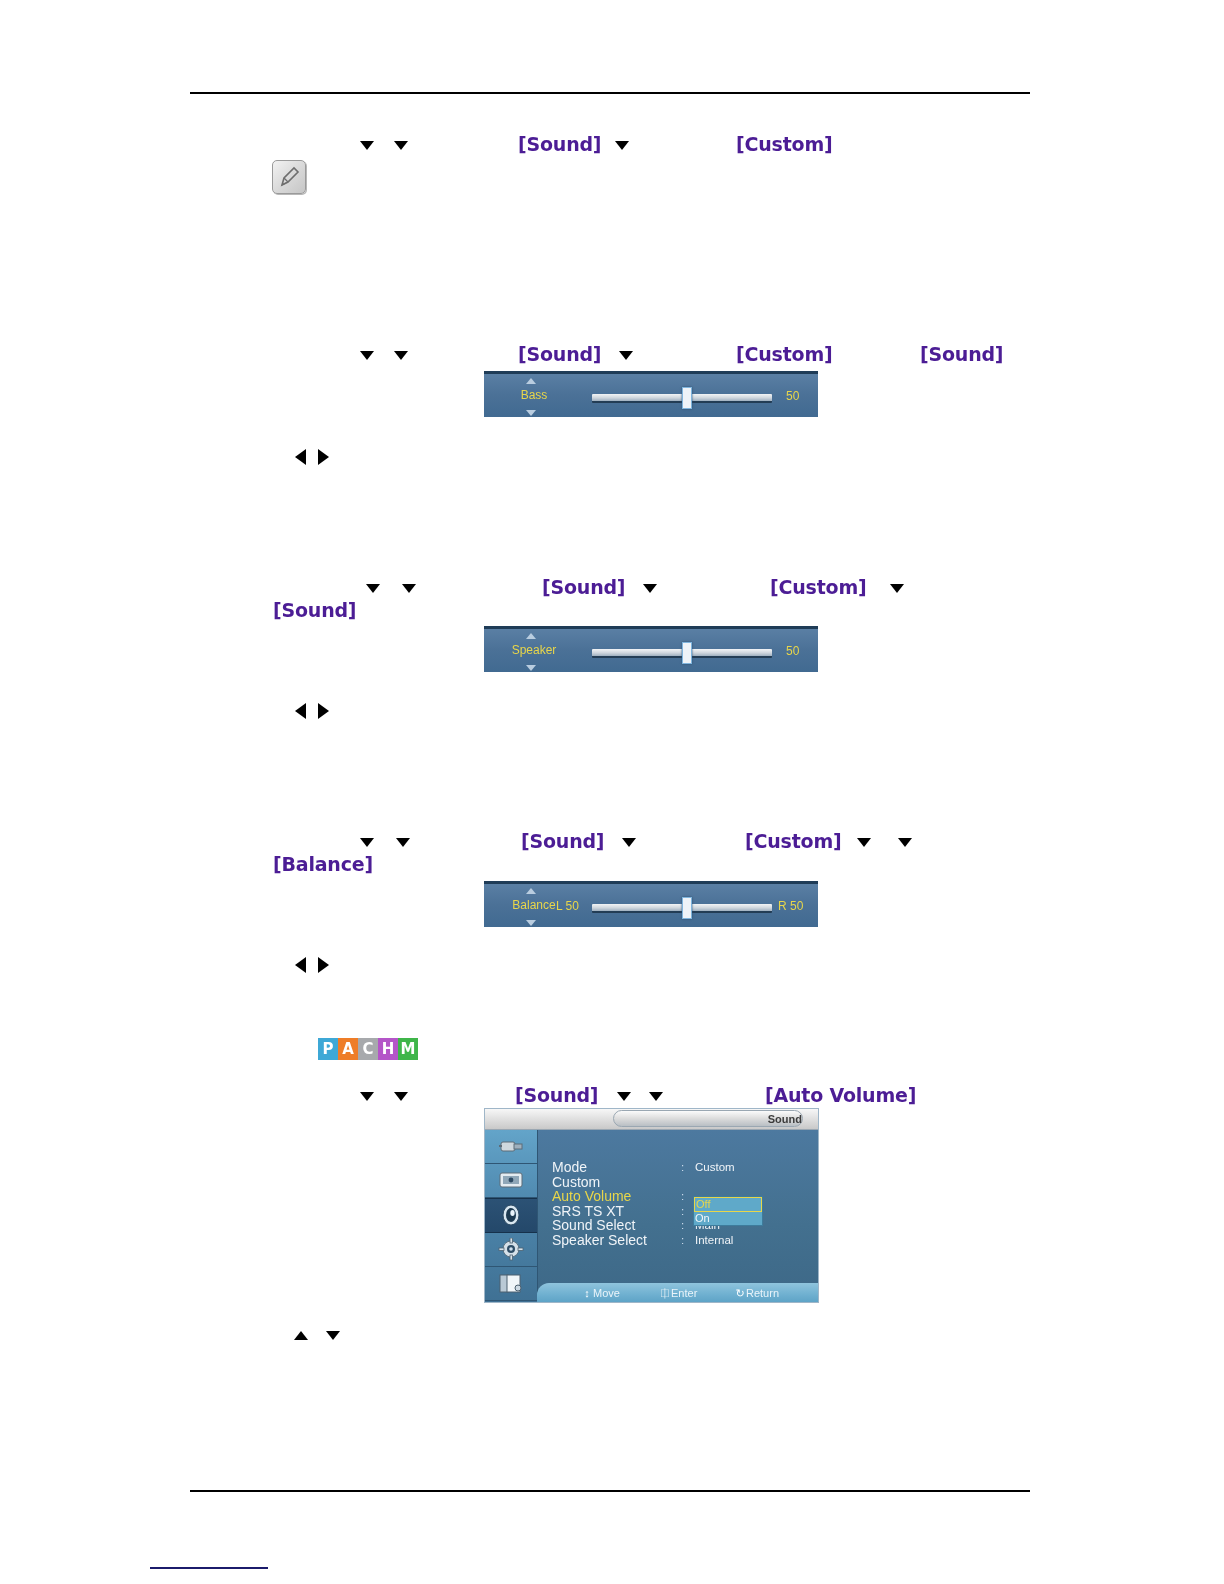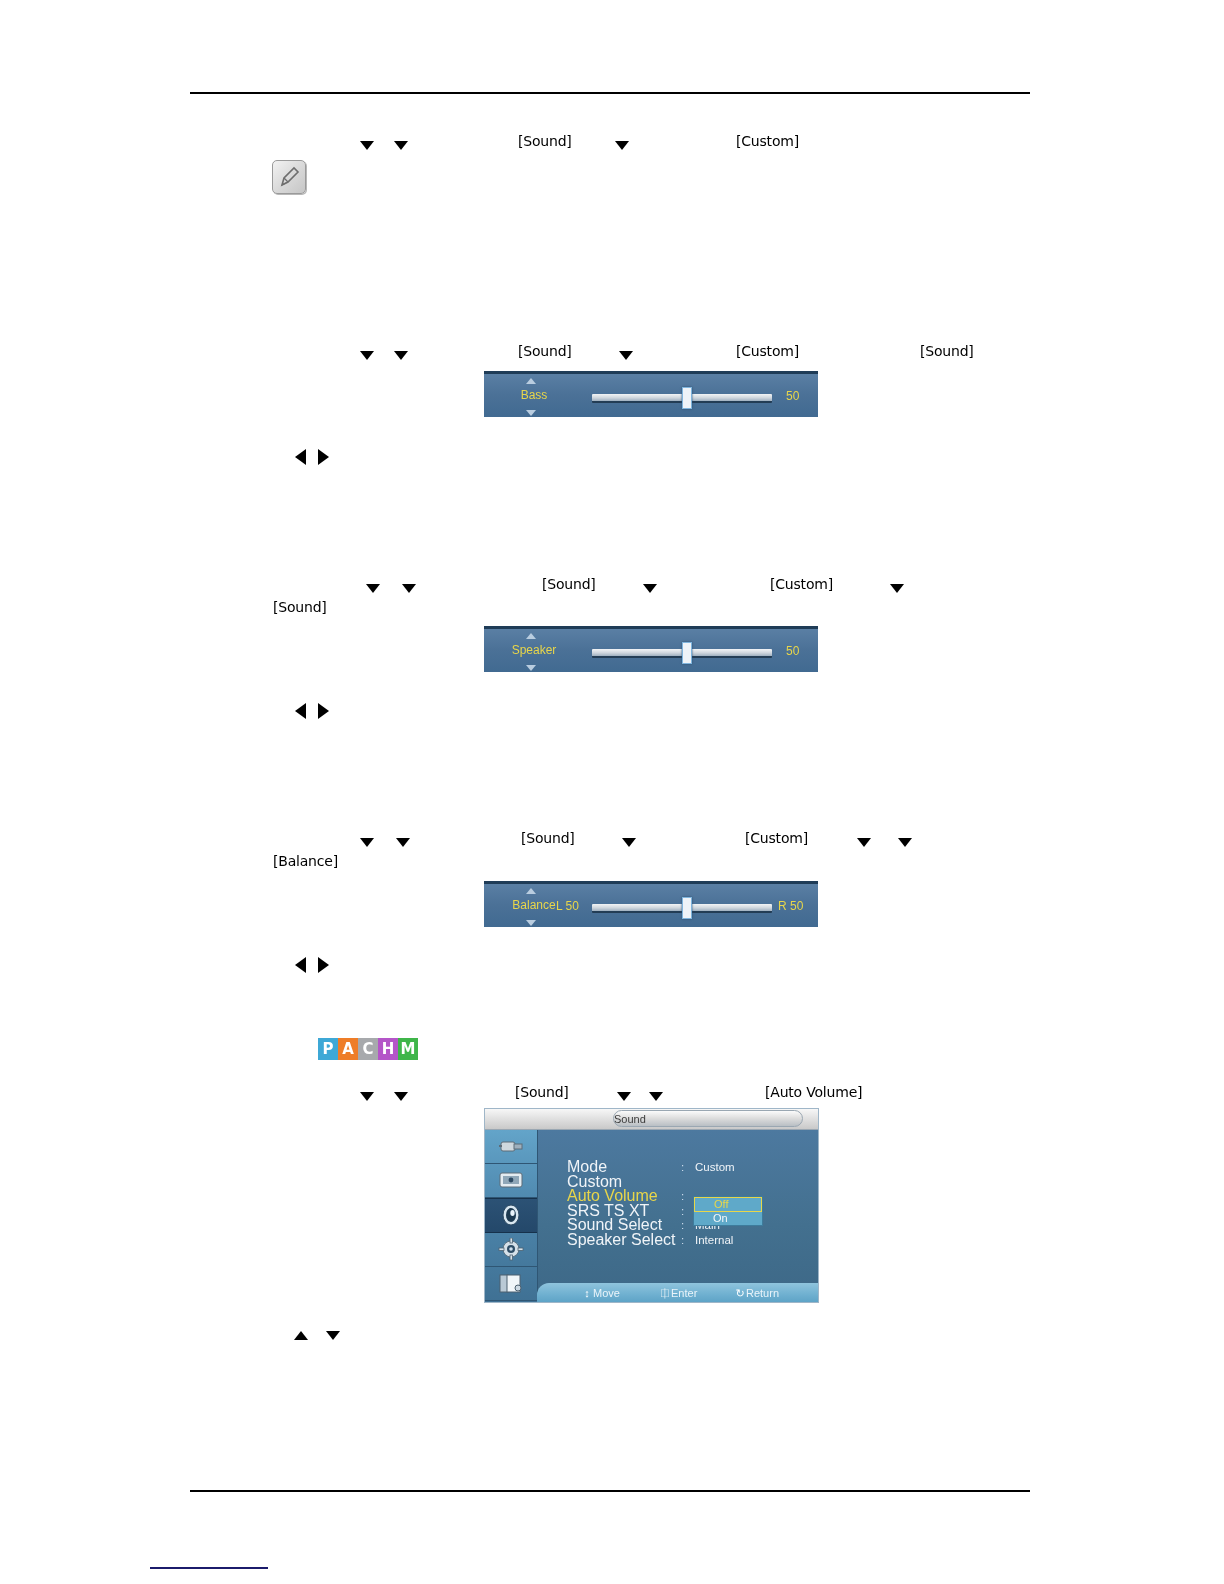--- a/index.html
+++ b/index.html
@@ -33,23 +33,23 @@
     width: 118px;
     height: 2px;
     background: #1b1b6b;
   }
 
   
   .abs { position: absolute; white-space: nowrap; }
 
   .bracket {
     font-family: "DejaVu Sans", sans-serif;
-    font-weight: normal;
-    font-size: 14px;
-    color: #000000;
+    font-weight: bold;
+    font-size: 19px;
+    color: #4c1d95;
     letter-spacing: -0.2px;
   }
 
   
   .tri {
     position: absolute;
     width: 0; height: 0;
   }
   .tri.down {
     border-left: 7px solid transparent;
@@ -192,22 +192,22 @@
     position: absolute;
     left: 128px;
     top: 1px;
     width: 190px;
     height: 17px;
     border-radius: 9px;
     background: linear-gradient(180deg,#fbfbfb 0%,#dcdcdc 50%,#b9bfc4 100%);
     border: 1px solid #9aa7b2;
     color: #3c3c3c;
     font-size: 11px;
-    font-weight: normal;
-    text-align: left;
+    font-weight: bold;
+    text-align: right;
     line-height: 17px;
     box-sizing: border-box;
   }
   .osd-body { position: relative; height: 174px; }
 
   .osd-sidebar {
     position: absolute;
     left: 0; top: 0;
     width: 52px;
     height: 174px;
@@ -225,23 +225,23 @@
     border-bottom: 1px solid #16314b;
   }
   .sb-ico {
     position: absolute;
     left: 10px; top: 5px;
     width: 32px; height: 23px;
   }
 
   .osd-items {
     position: absolute;
-    left: 82px;
+    left: 67px;
     top: 30px;
-    font-size: 16px;
+    font-size: 14px;
     color: #f0f4f8;
     line-height: 14.5px;
   }
   .osd-items .row { height: 14.5px; white-space: nowrap; }
   .osd-items .row.hl { color: #e8d64a; }
 
   .osd-values {
     position: absolute;
     left: 196px;
     top: 30px;
@@ -261,21 +261,21 @@
     left: 208px;
     top: 66px;
     width: 68px;
     background: #5fa9c9;
     border: 1px solid #3e7c9c;
   }
   .osd-dropdown .opt {
     height: 13px;
     font-size: 11px;
     line-height: 13px;
-    padding-left: 19px;
+    padding-left: 1px;
     color: #f2f7fb;
   }
   .osd-dropdown .opt.sel {
     color: #e8d64a;
     border: 1px solid #e8d64a;
     height: 13px;
     box-sizing: content-box;
     background: #5fa9c9;
   }
 

